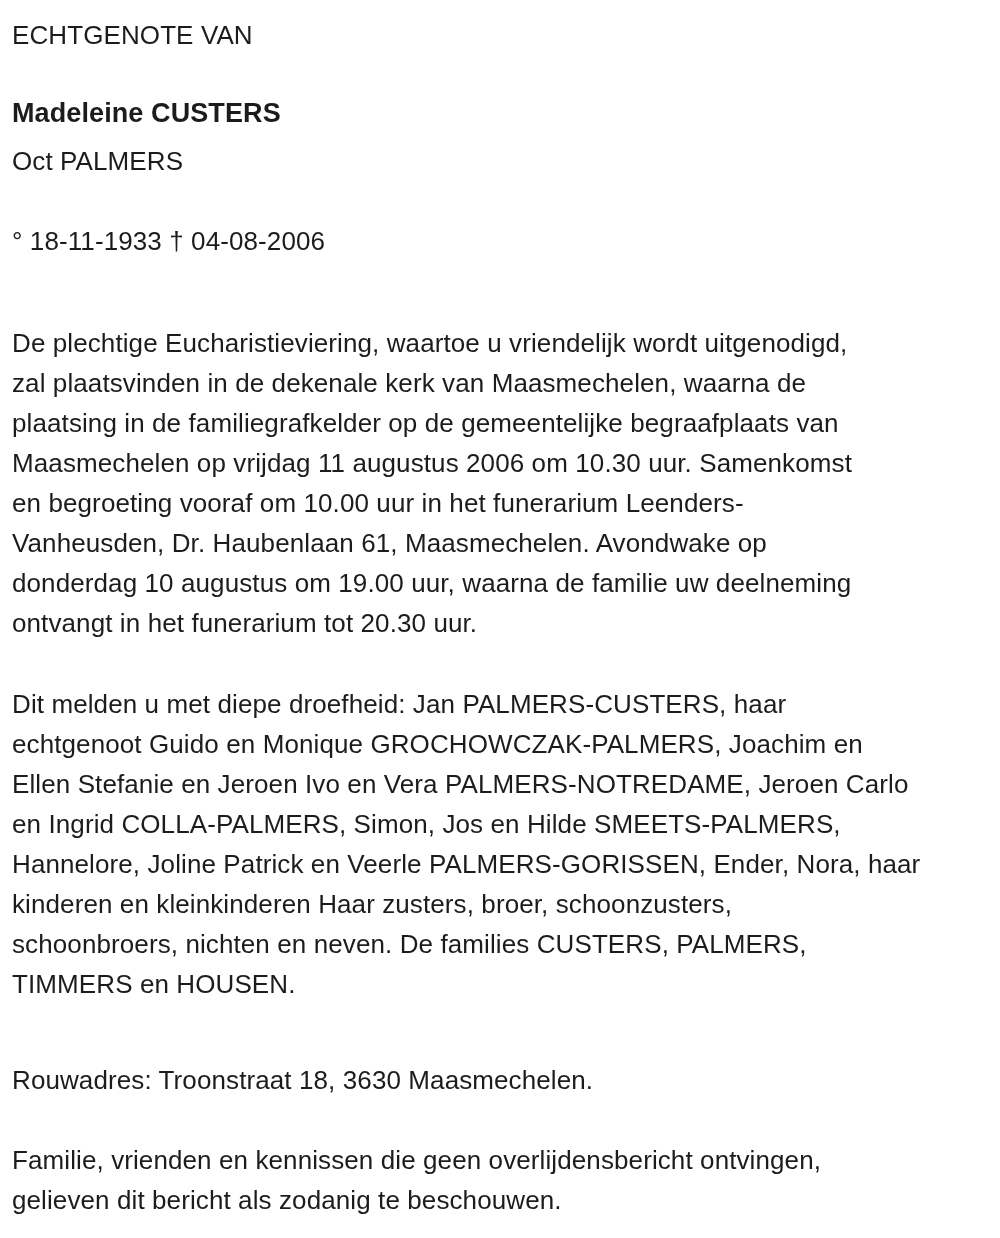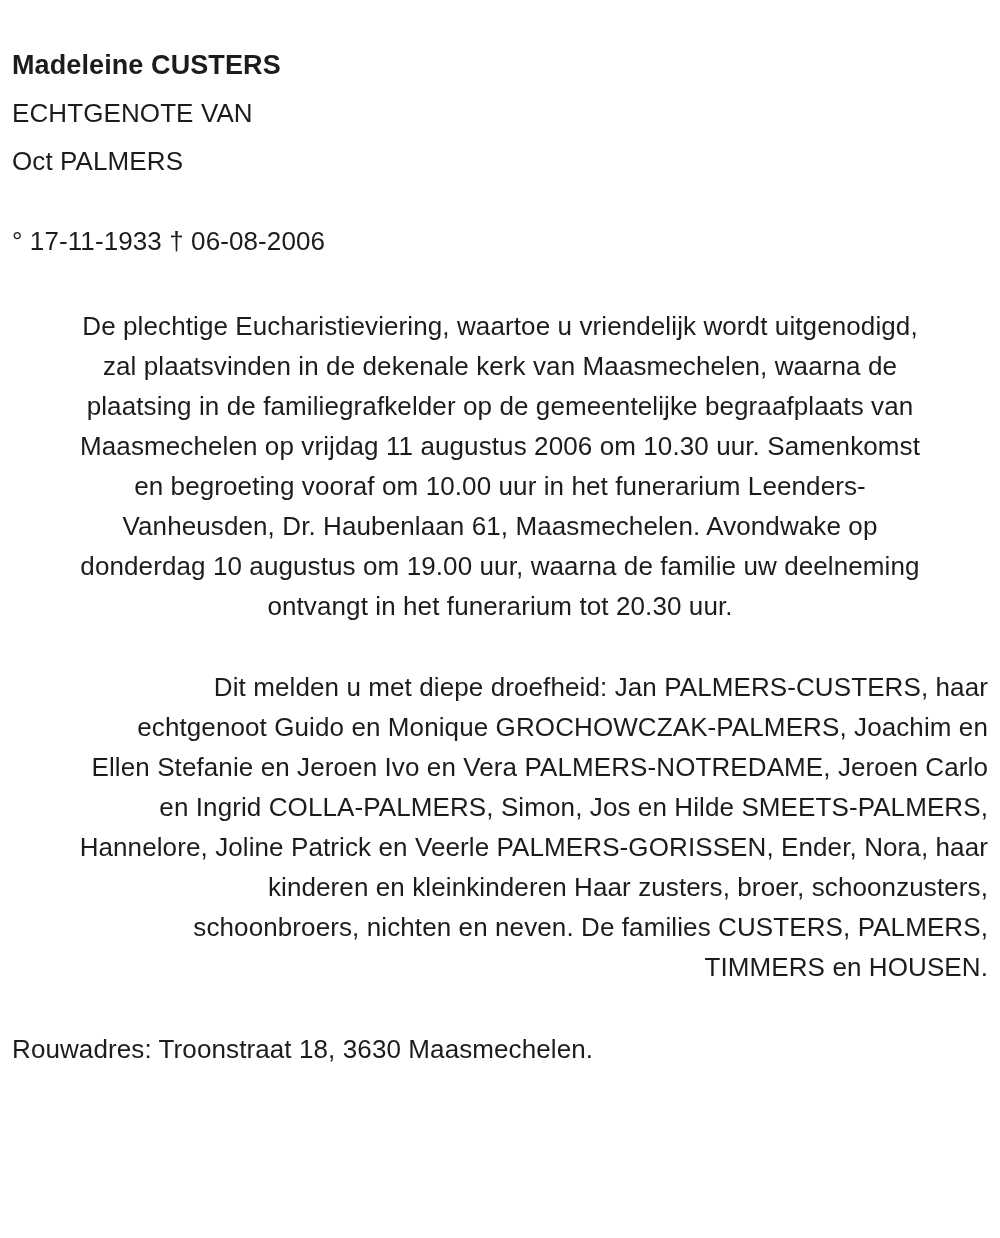--- a/index.html
+++ b/index.html
@@ -23,37 +23,37 @@
   .line, .para {
     margin: 0;
     white-space: pre;          
     letter-spacing: 0.1px;
   }
   .intro-line       { margin-top: 0; }
   .deceased-name    { margin-top: 38px; font-weight: bold; font-size: 27px; }
   .relation-line    { margin-top: 8px; }
   .spouse-name      { margin-top: 8px; }
   .life-dates       { margin-top: 40px; }
-  .ceremony-para    { margin-top: 45px; text-align: center; }
-  .family-para      { margin-top: 41px; text-align: right; }
-  .mourning-address { margin-top: 42px; }
+  .ceremony-para    { margin-top: 62px; }
+  .family-para      { margin-top: 41px; }
+  .mourning-address { margin-top: 56px; }
   .closing-para     { margin-top: 40px; }
 </style>
 </head>
 <body style="color: rgb(28, 28, 28); background: rgb(255, 255, 255);">
 
 <div class="notice">
 
+  <p class="line relation-line">ECHTGENOTE VAN</p>
+
   <p class="line deceased-name">Madeleine CUSTERS</p>
-
-  <p class="line relation-line">ECHTGENOTE VAN</p>
 
   <p class="line spouse-name">Oct PALMERS</p>
 
-  <p class="line life-dates">° 17-11-1933 † 06-08-2006</p>
+  <p class="line life-dates">° 18-11-1933 † 04-08-2006</p>
 
   <p class="para ceremony-para">De plechtige Eucharistieviering, waartoe u vriendelijk wordt uitgenodigd,
 zal plaatsvinden in de dekenale kerk van Maasmechelen, waarna de
 plaatsing in de familiegrafkelder op de gemeentelijke begraafplaats van
 Maasmechelen op vrijdag 11 augustus 2006 om 10.30 uur. Samenkomst
 en begroeting vooraf om 10.00 uur in het funerarium Leenders-
 Vanheusden, Dr. Haubenlaan 61, Maasmechelen. Avondwake op
 donderdag 10 augustus om 19.00 uur, waarna de familie uw deelneming
 ontvangt in het funerarium tot 20.30 uur.</p>
 
@@ -61,13 +61,15 @@
 echtgenoot Guido en Monique GROCHOWCZAK-PALMERS, Joachim en
 Ellen Stefanie en Jeroen Ivo en Vera PALMERS-NOTREDAME, Jeroen Carlo
 en Ingrid COLLA-PALMERS, Simon, Jos en Hilde SMEETS-PALMERS,
 Hannelore, Joline Patrick en Veerle PALMERS-GORISSEN, Ender, Nora, haar
 kinderen en kleinkinderen Haar zusters, broer, schoonzusters,
 schoonbroers, nichten en neven. De families CUSTERS, PALMERS,
 TIMMERS en HOUSEN.</p>
 
   <p class="line mourning-address">Rouwadres: Troonstraat 18, 3630 Maasmechelen.</p>
 
+  <p class="para closing-para">Familie, vrienden en kennissen die geen overlijdensbericht ontvingen,
+gelieven dit bericht als zodanig te beschouwen.</p>
 </div>
 
 </body></html>

